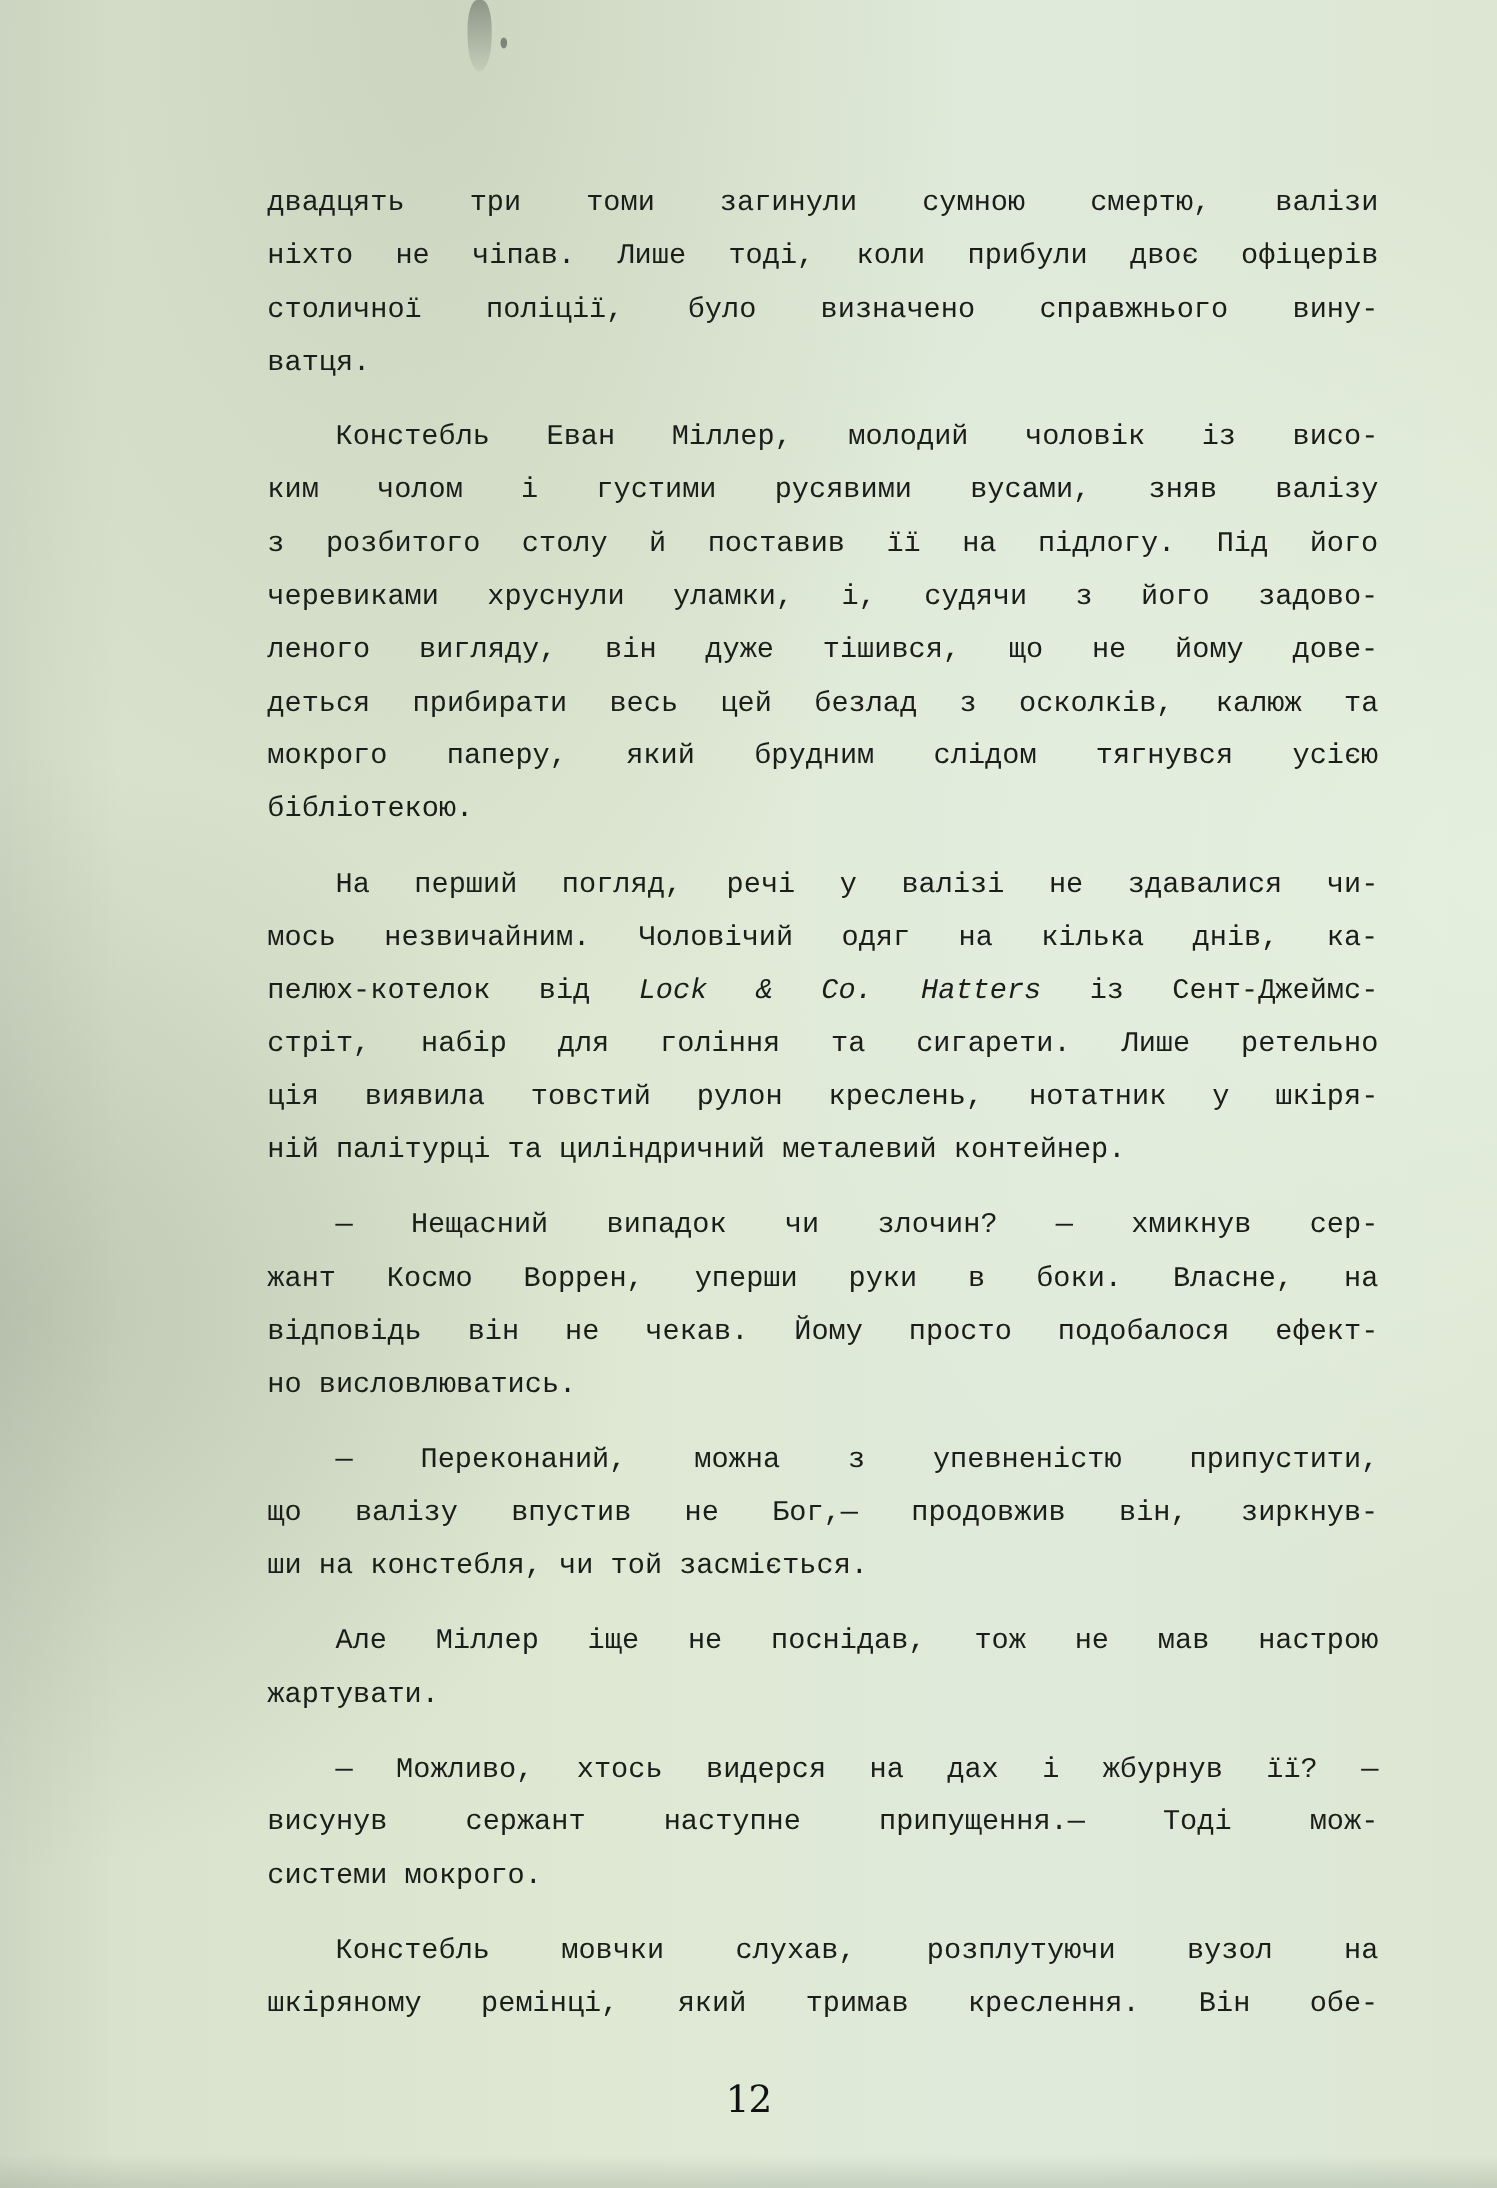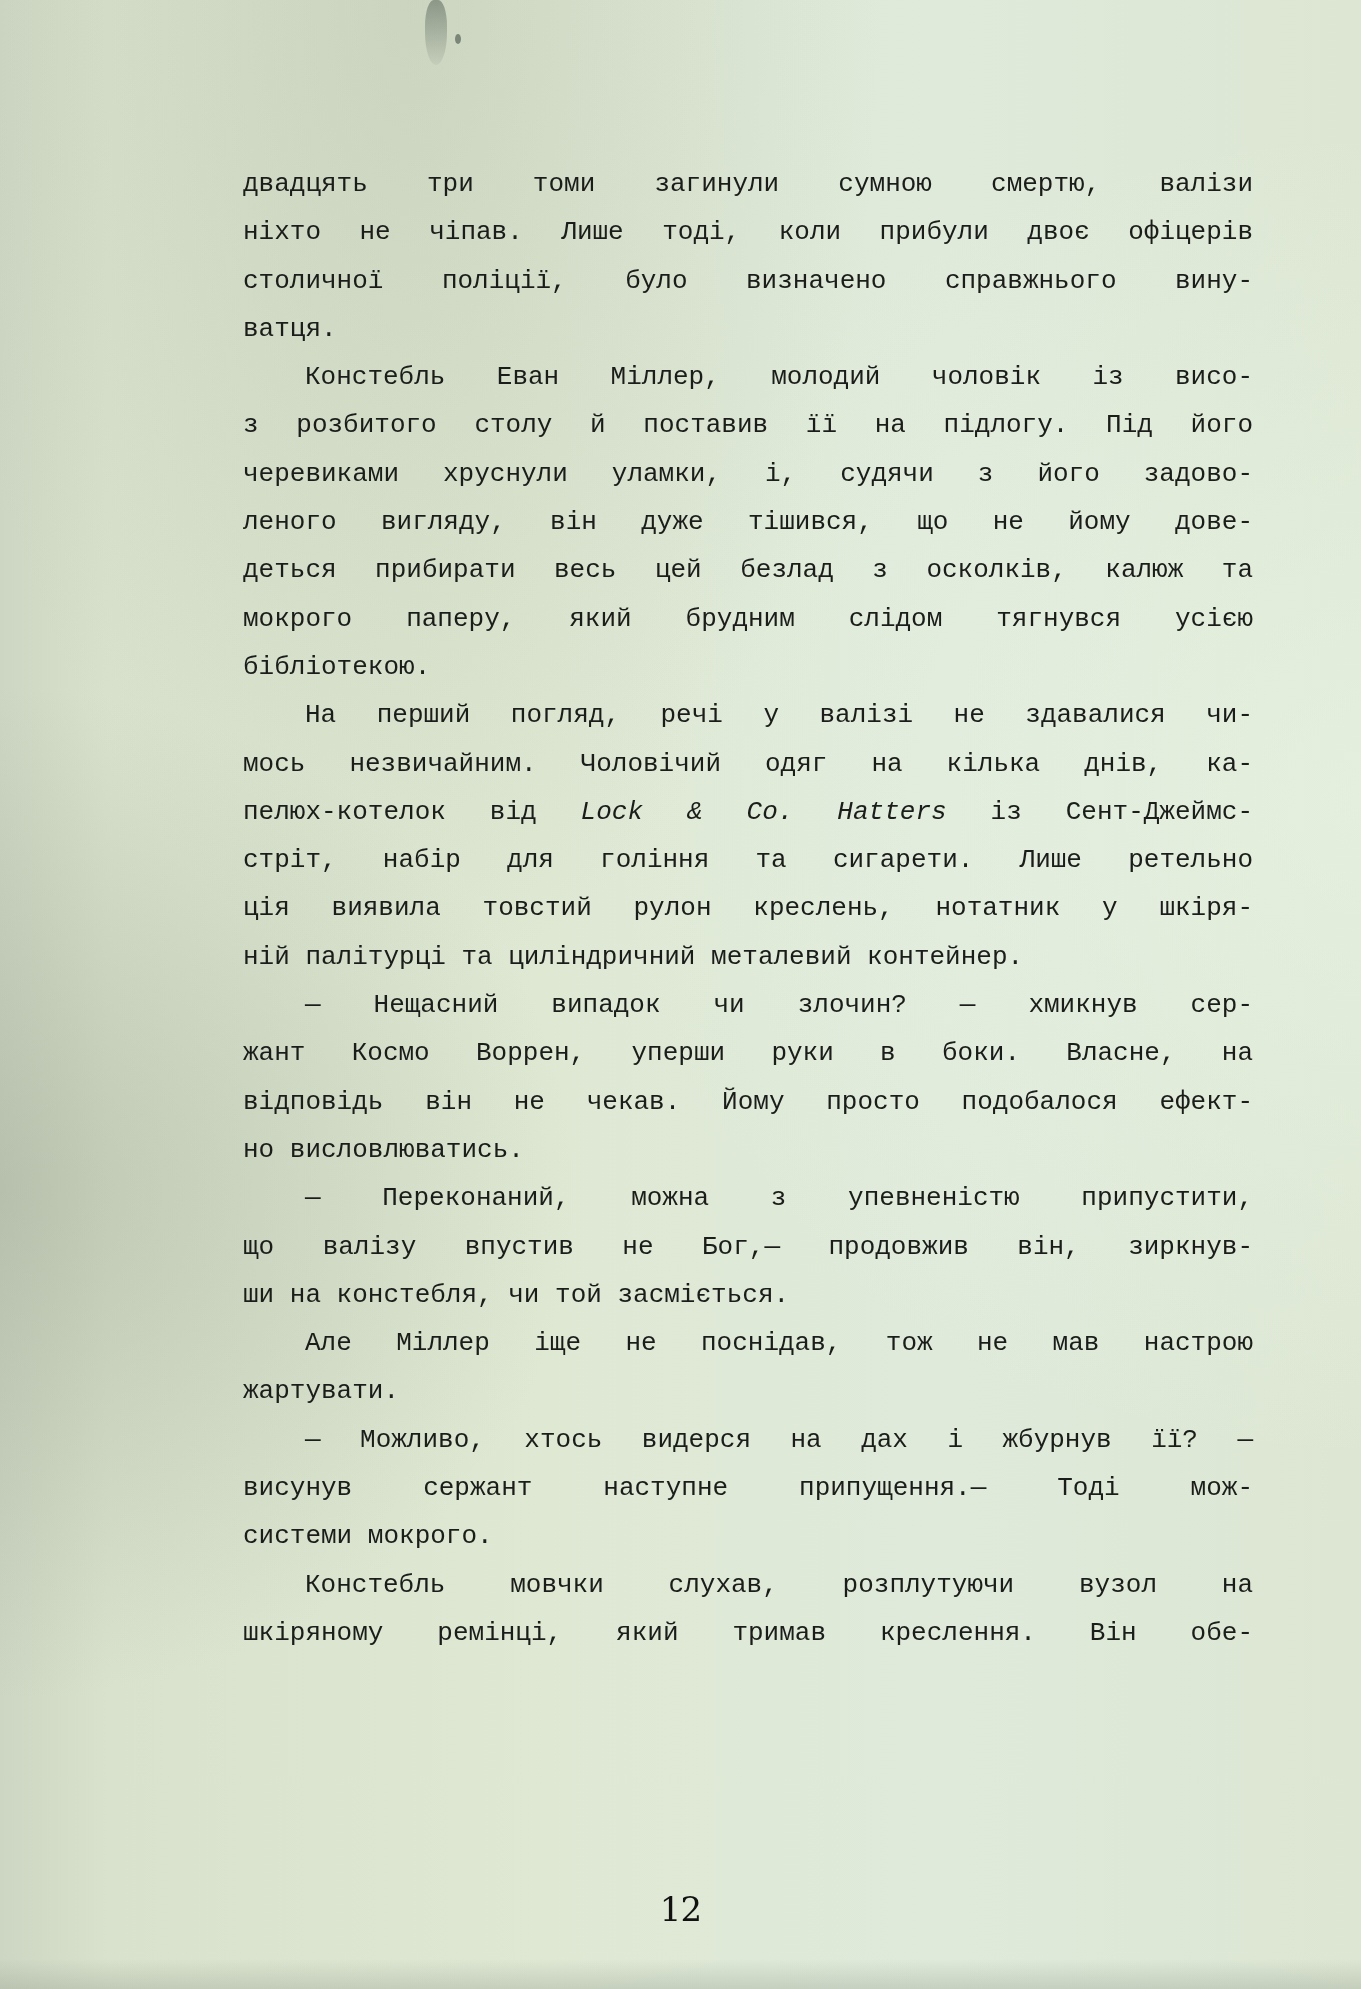--- a/index.html
+++ b/index.html
@@ -69,20 +69,21 @@
       text-align: justify;
       text-align-last: justify;
       white-space: nowrap;
       height: 48.3px;
     }
     .line.last {
       text-align-last: left;
     }
     .line.indent {
       padding-left: 62px;
+      margin-top: 20px;
     }
     .italic {
       font-style: italic;
     }
     .page-number {
       position: absolute;
       left: 0;
       width: 1361px;
       top: 1889px;
       text-align: center;
@@ -102,20 +103,21 @@
 
   <div class="text-block" id="text-block">
       <div class="para">
         <span class="line">двадцять три томи загинули сумною смертю, валізи</span>
         <span class="line">ніхто не чіпав. Лише тоді, коли прибули двоє офіцерів</span>
         <span class="line">столичної поліції, було визначено справжнього вину-</span>
         <span class="line last">ватця.</span>
       </div>
       <div class="para">
         <span class="line indent">Констебль Еван Міллер, молодий чоловік із висо-</span>
+        <span class="line">ким чолом і густими русявими вусами, зняв валізу</span>
         <span class="line">з розбитого столу й поставив її на підлогу. Під його</span>
         <span class="line">черевиками хруснули уламки, і, судячи з його задово-</span>
         <span class="line">леного вигляду, він дуже тішився, що не йому дове-</span>
         <span class="line">деться прибирати весь цей безлад з осколків, калюж та</span>
         <span class="line">мокрого паперу, який брудним слідом тягнувся усією</span>
         <span class="line last">бібліотекою.</span>
       </div>
       <div class="para">
         <span class="line indent">На перший погляд, речі у валізі не здавалися чи-</span>
         <span class="line">мось незвичайним. Чоловічий одяг на кілька днів, ка-</span>

